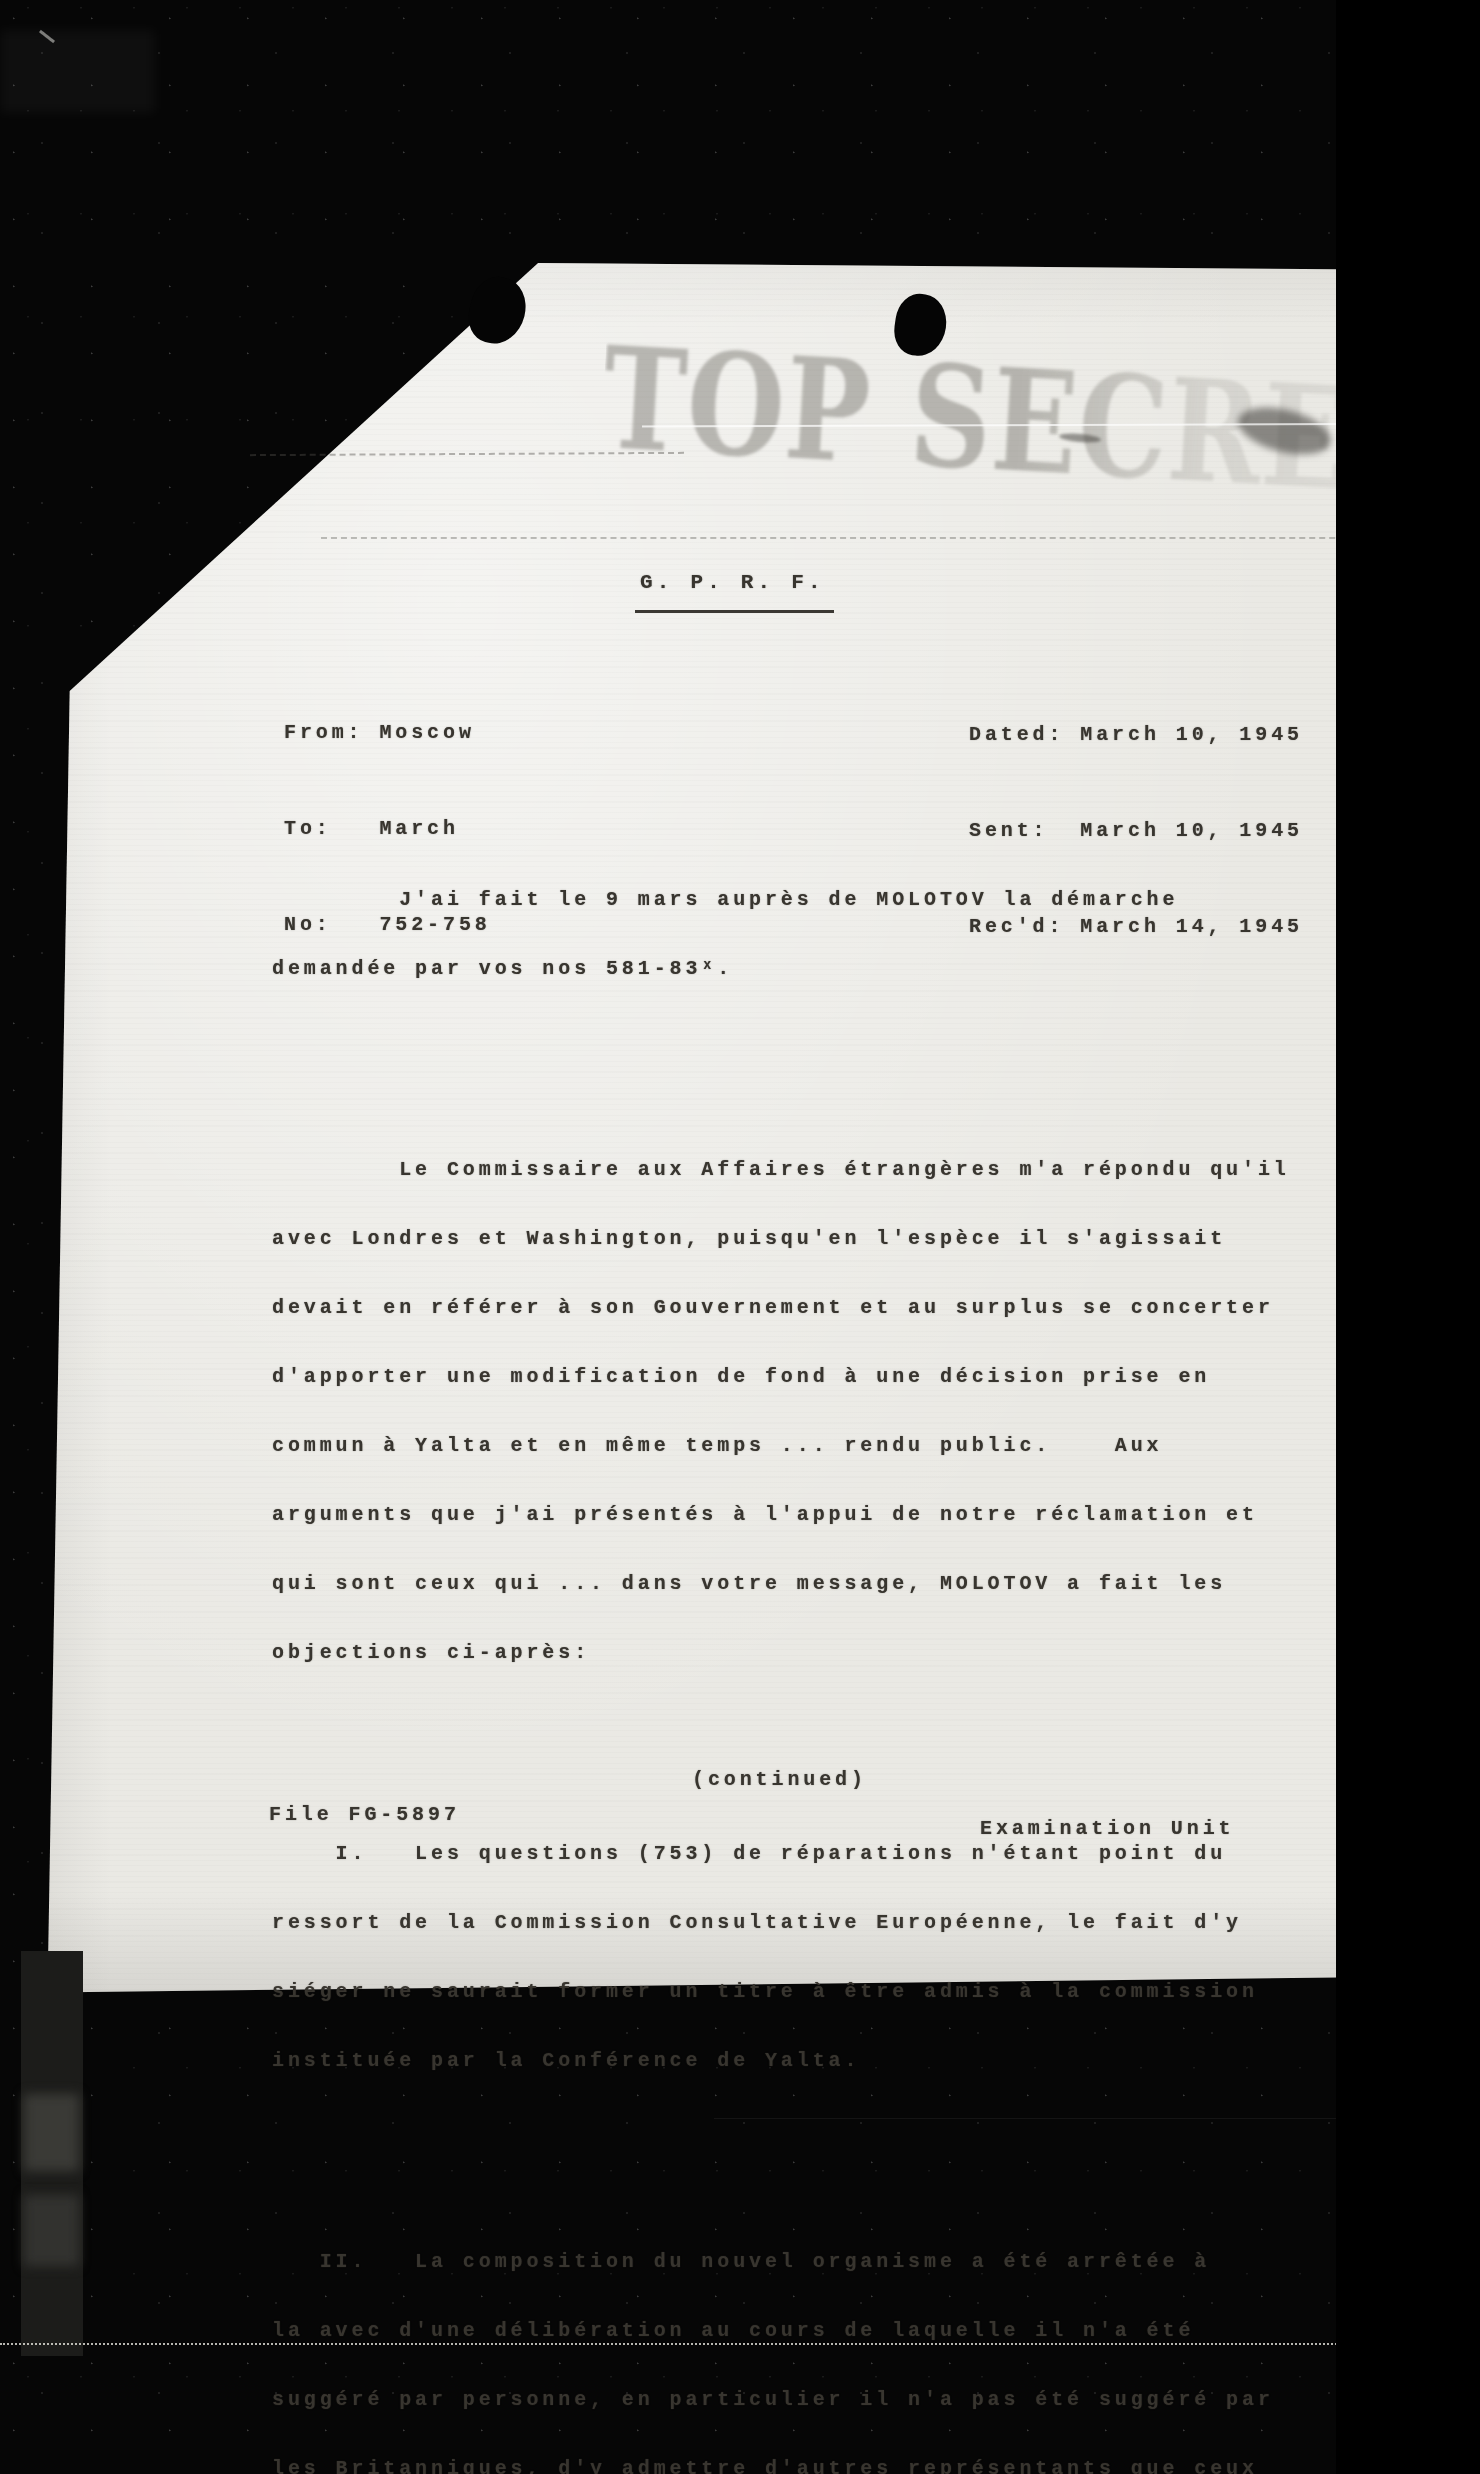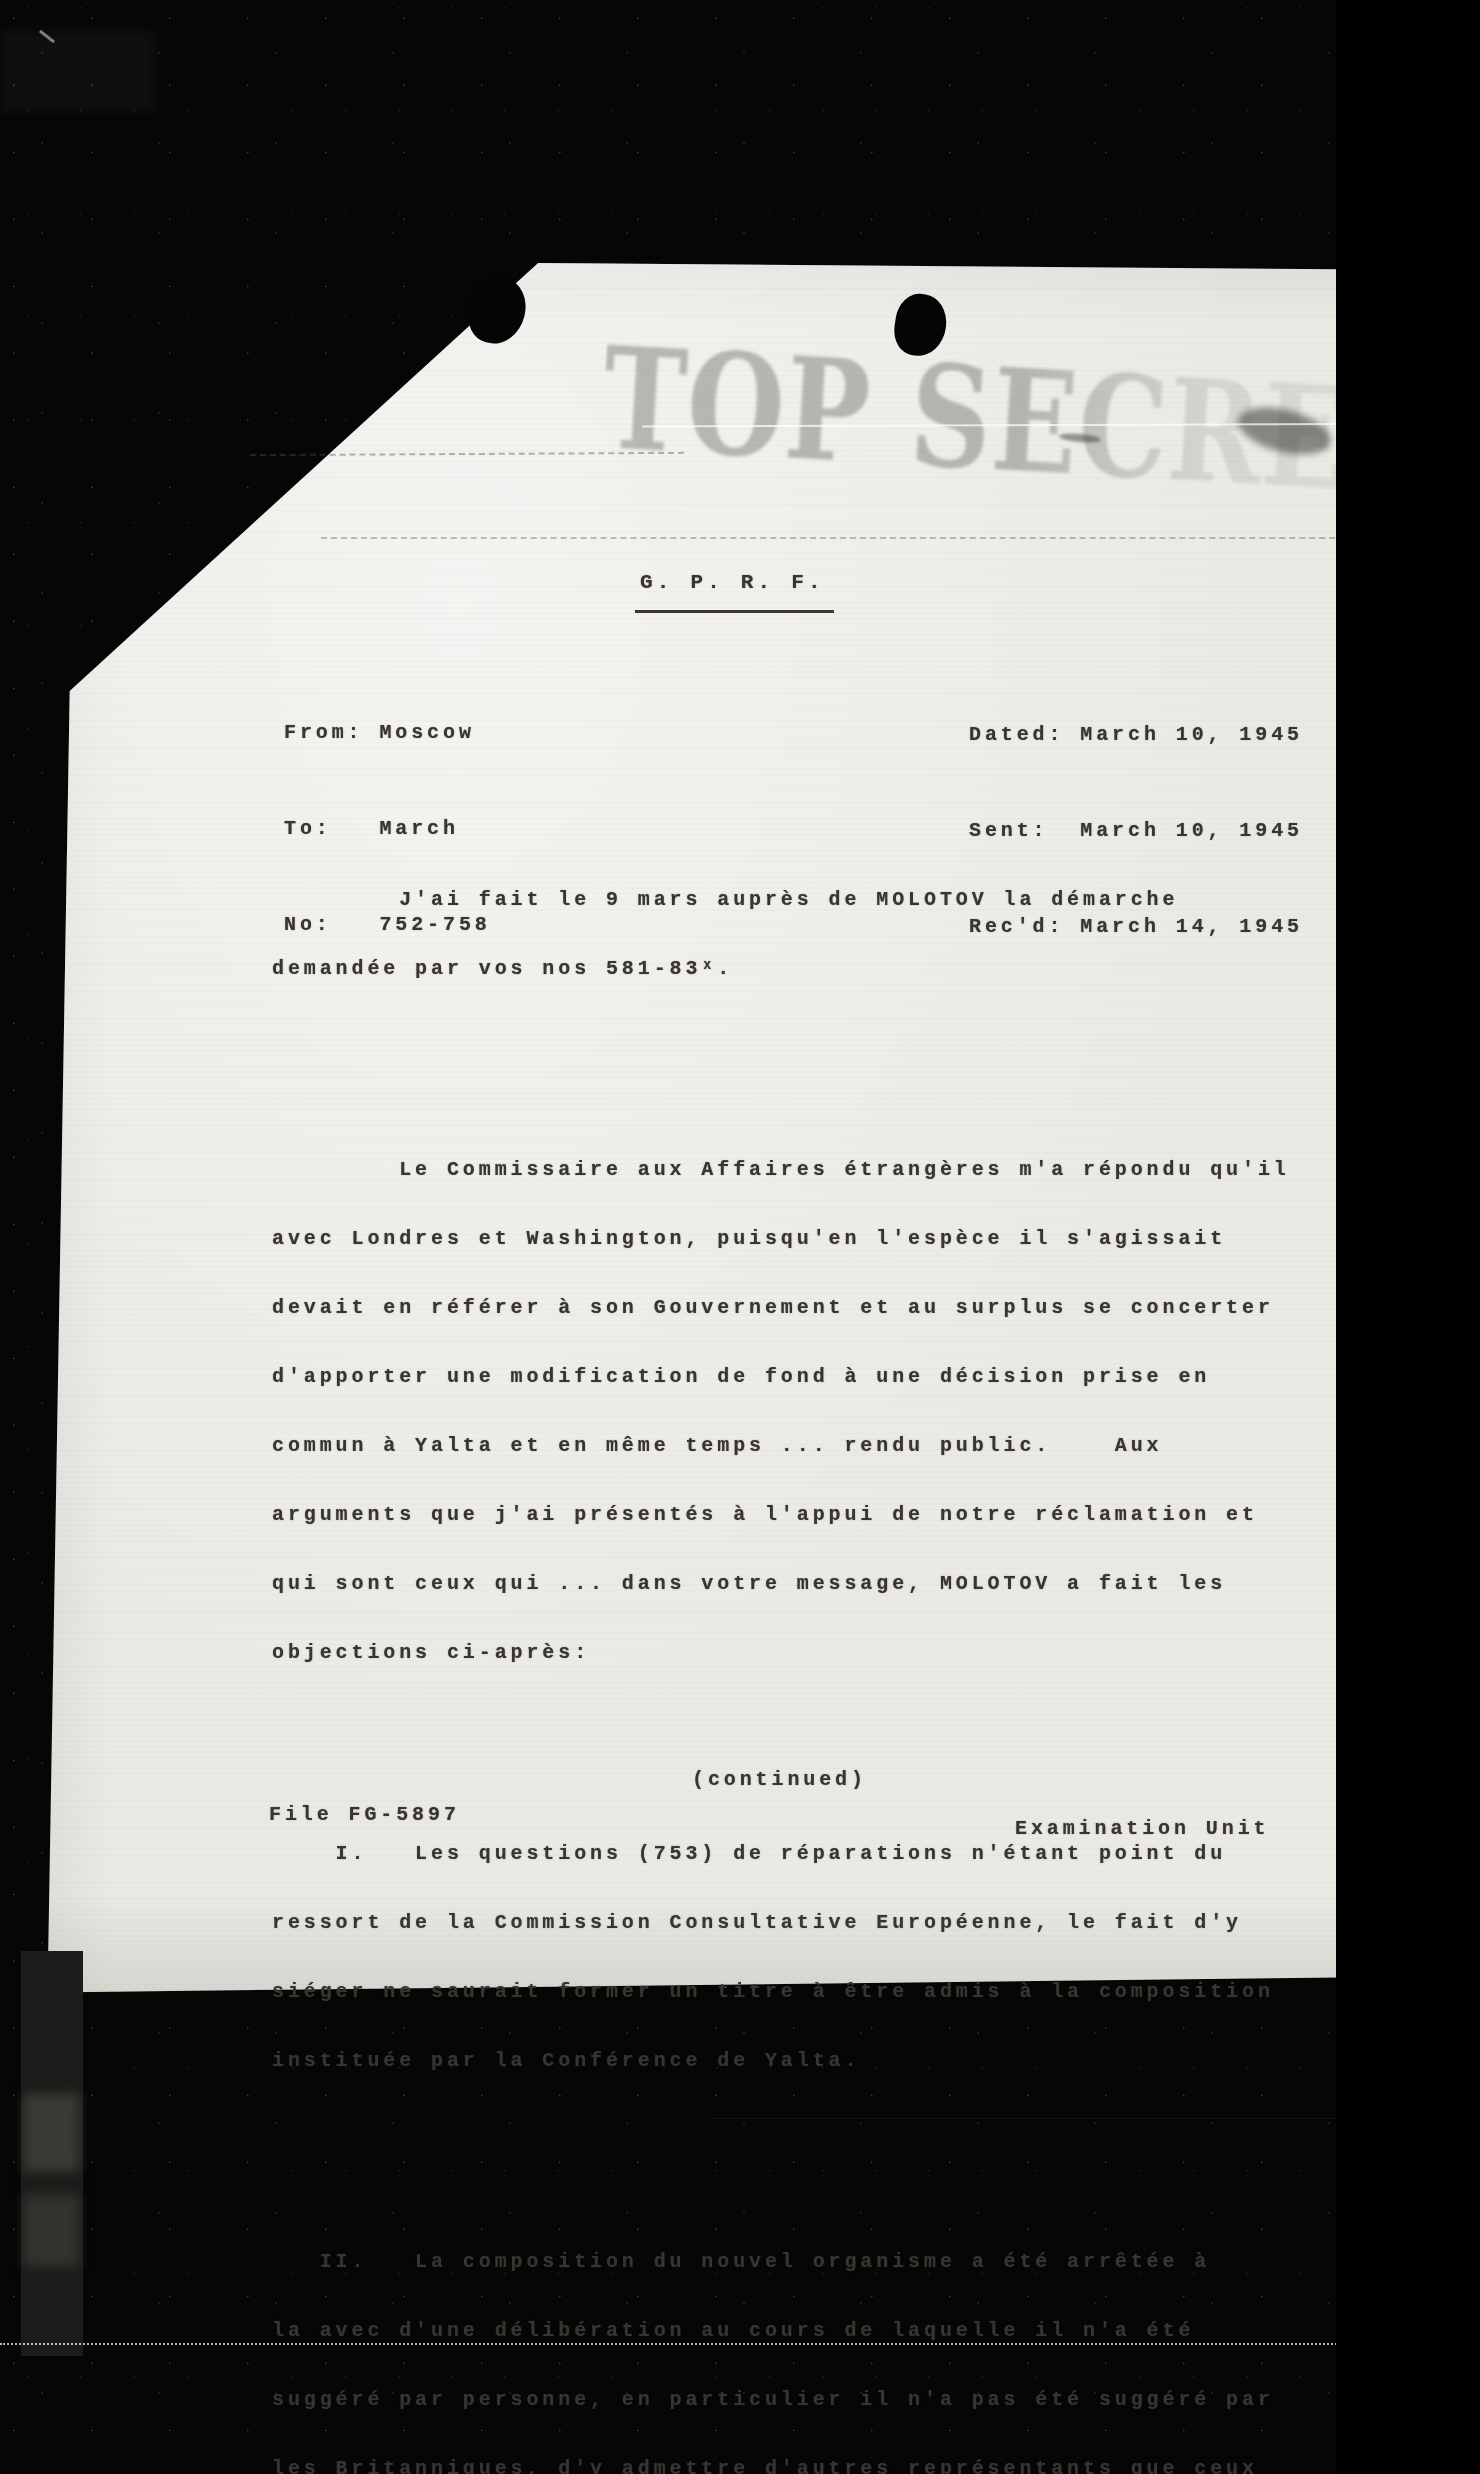--- a/index.html
+++ b/index.html
@@ -71,21 +71,21 @@
   #heading{left:640px;top:571px;font-size:21px;letter-spacing:4.2px;}
   #heading-rule{left:635px;top:610px;width:199px;height:3px;background:#3b3833;filter:blur(0.5px);}
   .meta{font-size:20px;letter-spacing:3.9px;line-height:32px;}
   #meta-left{left:284px;top:653px;}
   #meta-right{left:929px;top:655px;margin-left:40px;}
   #body{left:269px;top:796px;width:1083px;font-size:20px;letter-spacing:3.9px;line-height:23px;filter:blur(0.2px);}
   #body p{margin:0 0 40px 3px;}
   .foot{font-size:20px;letter-spacing:3.9px;}
   #continued{left:645px;top:1768px;margin-left:47px;}
   #file-no{left:269px;top:1803px;}
-  #exam-unit{left:980px;top:1817px;margin-left:35px;}
+  #exam-unit{left:980px;top:1817px;}
 </style>
 </head>
 <body>
 
 <div id="screen">
 
   <div class="abs" id="paper"></div>
 
   <div class="abs" id="stamp">TOP SECRET</div>
   <div class="abs smudge" id="smudge-1"></div>
@@ -128,21 +128,21 @@
       <span class="line" style="display:block">devait en référer à son Gouvernement et au surplus se concerter</span>
       <span class="line" style="display:block">d'apporter une modification de fond à une décision prise en</span>
       <span class="line" style="display:block">commun à Yalta et en même temps ... rendu public.    Aux</span>
       <span class="line" style="display:block">arguments que j'ai présentés à l'appui de notre réclamation et</span>
       <span class="line" style="display:block">qui sont ceux qui ... dans votre message, MOLOTOV a fait les</span>
       <span class="line" style="display:block">objections ci-après:</span>
     </p>
     <p>
       <span class="line" style="display:block">    I.   Les questions (753) de réparations n'étant point du</span>
       <span class="line" style="display:block">ressort de la Commission Consultative Européenne, le fait d'y</span>
-      <span class="line" style="display:block">siéger ne saurait former un titre à être admis à la composition</span>
+      <span class="line" style="display:block">siéger ne saurait former un titre à être admis à la commission</span>
       <span class="line" style="display:block">instituée par la Conférence de Yalta.</span>
     </p>
     <p>
       <span class="line" style="display:block">   II.   La composition du nouvel organisme a été arrêtée à</span>
       <span class="line" style="display:block">la avec d'une délibération au cours de laquelle il n'a été</span>
       <span class="line" style="display:block">suggéré par personne, en particulier il n'a pas été suggéré par</span>
       <span class="line" style="display:block">les Britanniques, d'y admettre d'autres représentants que ceux</span>
       
       
       

